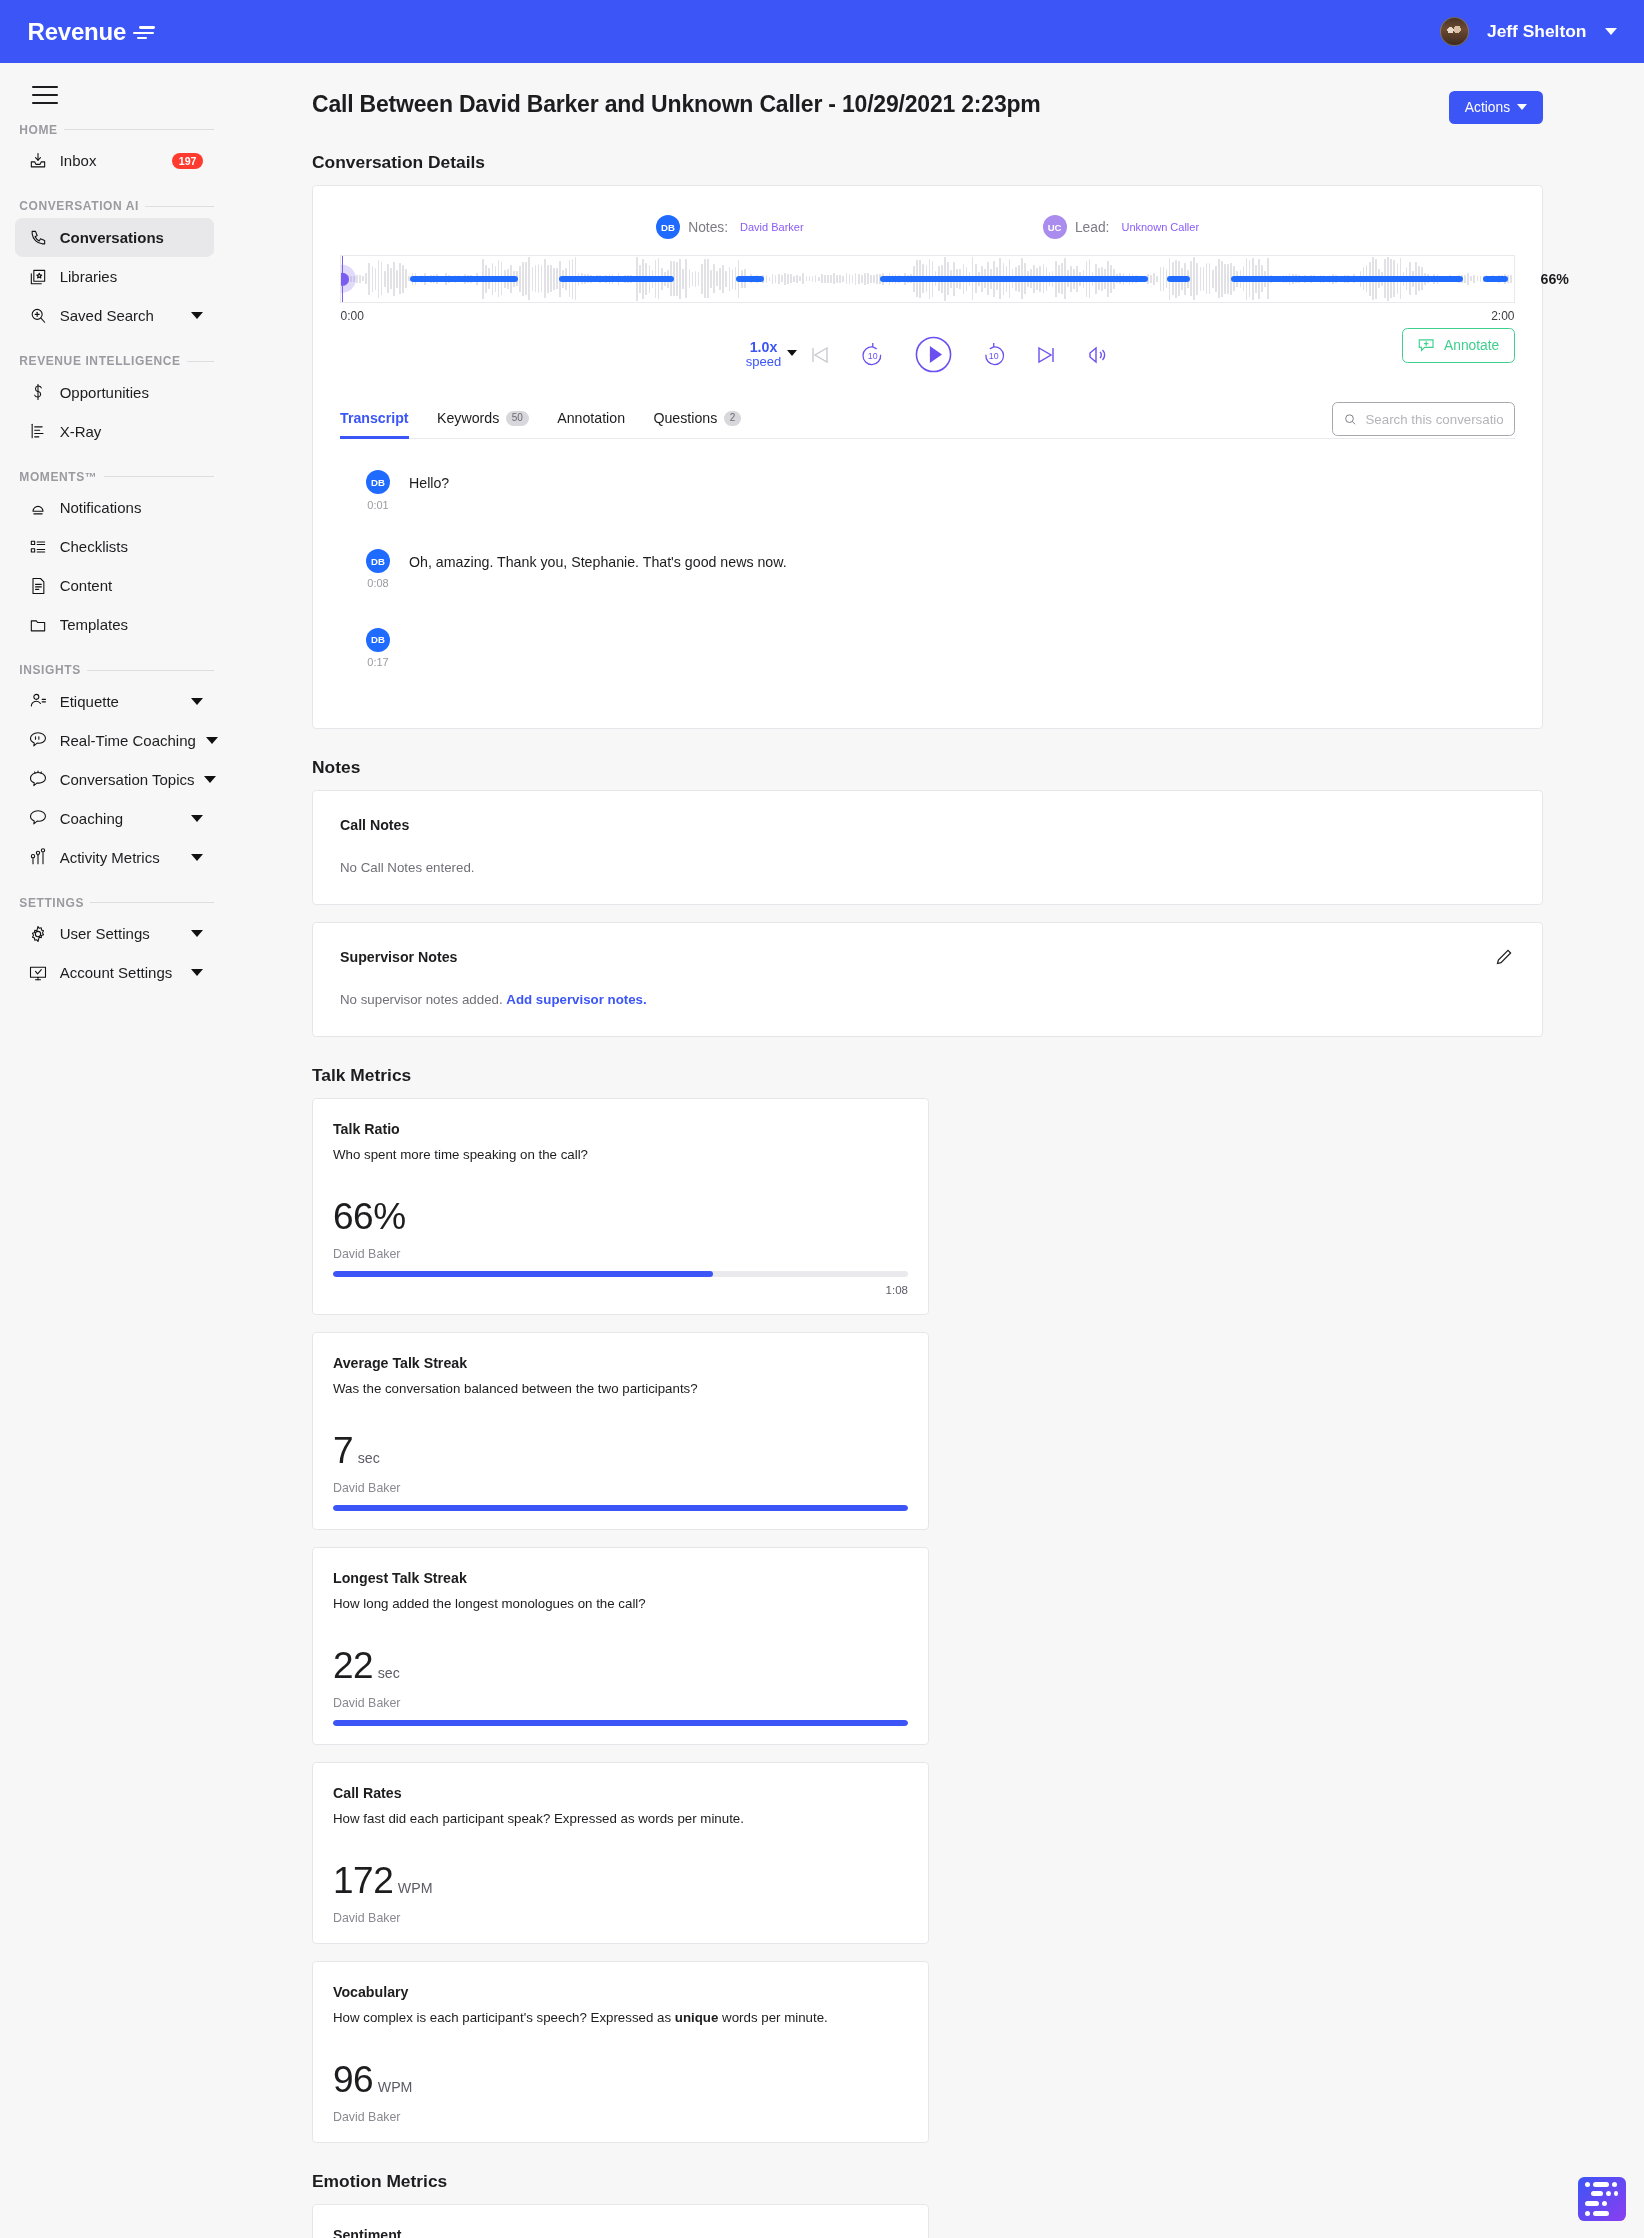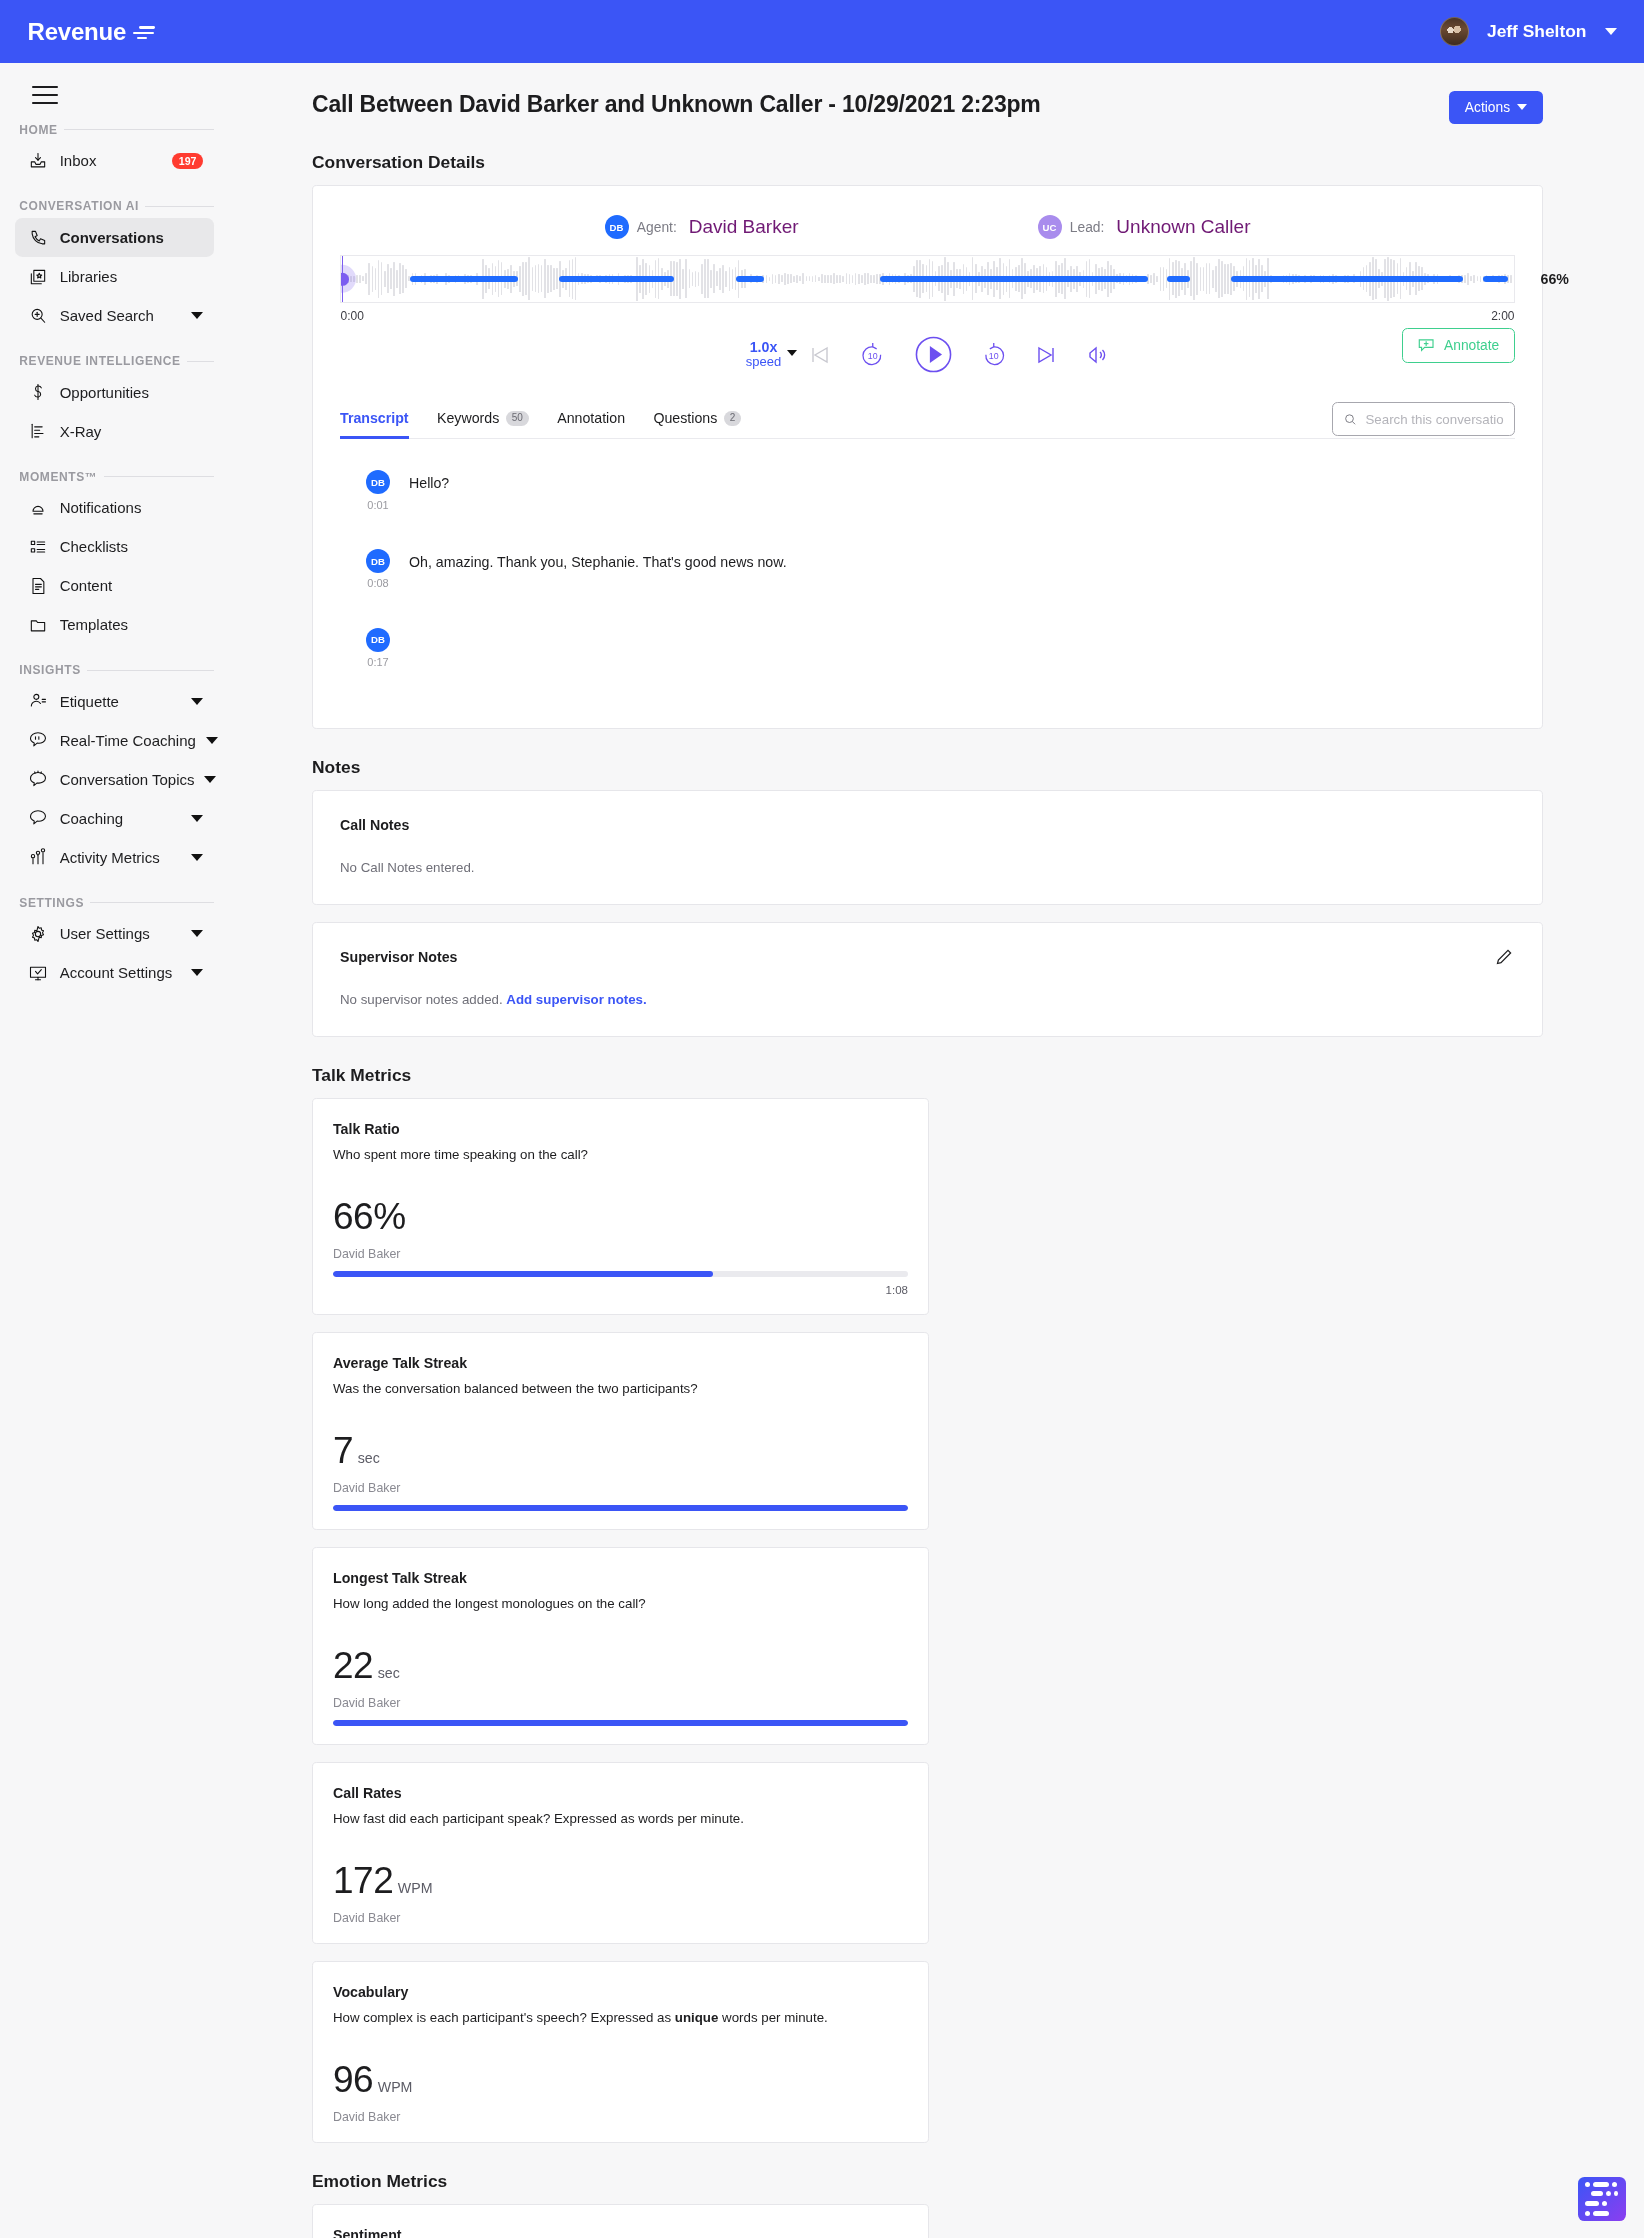--- a/index.html
+++ b/index.html
@@ -79,21 +79,21 @@
   
   .participants { display: flex; justify-content: center; gap: 239px; padding: 29px 0 15.6px; }
   .participant { display: flex; align-items: center; gap: 8.3px; }
   .pill-avatar {
     width: 24px; height: 24px; border-radius: 50%; color: #fff;
     font-size: 9.6px; font-weight: 700; display: flex; align-items: center; justify-content: center;
   }
   .pill-avatar.agent { background: #1f6bff; }
   .pill-avatar.lead { background: #a98ced; }
   .p-role { font-size: 13.8px; color: #7c7c85; }
-  .p-name { font-size: 19px; color: #701a75; margin-left: 3.7px; }
+  .p-name { font-size: 11px; color: #8b5cf6; margin-left: 3.7px; }
 
   .wave-wrap { position: relative; margin: 0 27px; }
   .wave-box { position: relative; height: 48px; border: 0.5px solid #e9e9ed; background: #fff; display: flex; align-items: center; overflow: hidden; }
   .wave { position: absolute; inset: 0; display: flex; align-items: center; gap: 1.4px; padding: 0 2.8px; }
   .wave i { display: block; width: 3.2px; background: #e2e2e6; border-radius: 0.5px; }
   .wave-blue { position: absolute; top: 50%; transform: translateY(-50%); height: 6px; background: #1f6bff; border-radius: 3.2px; }
   .playhead { position: absolute; top: 0; bottom: 0; width: 1.4px; background: #7b5cf0; left: 0.9px; }
   .playhead-knob {
     position: absolute; top: 50%; left: -13.8px; transform: translateY(-50%);
     width: 28.4px; height: 28.4px; border-radius: 50%; background: rgba(137,106,240,0.25);
@@ -416,21 +416,21 @@
     </button>
   </div>
 
   <h2 class="section-title">Conversation Details</h2>
 
   <section class="card">
 
     <div class="participants">
       <div class="participant">
         <span class="pill-avatar agent">DB</span>
-        <span class="p-role">Agent:</span>
+        <span class="p-role">Notes:</span>
         <span class="p-name">David Barker</span>
       </div>
       <div class="participant">
         <span class="pill-avatar lead">UC</span>
         <span class="p-role">Lead:</span>
         <span class="p-name">Unknown Caller</span>
       </div>
     </div>
 
     <div class="wave-wrap">

